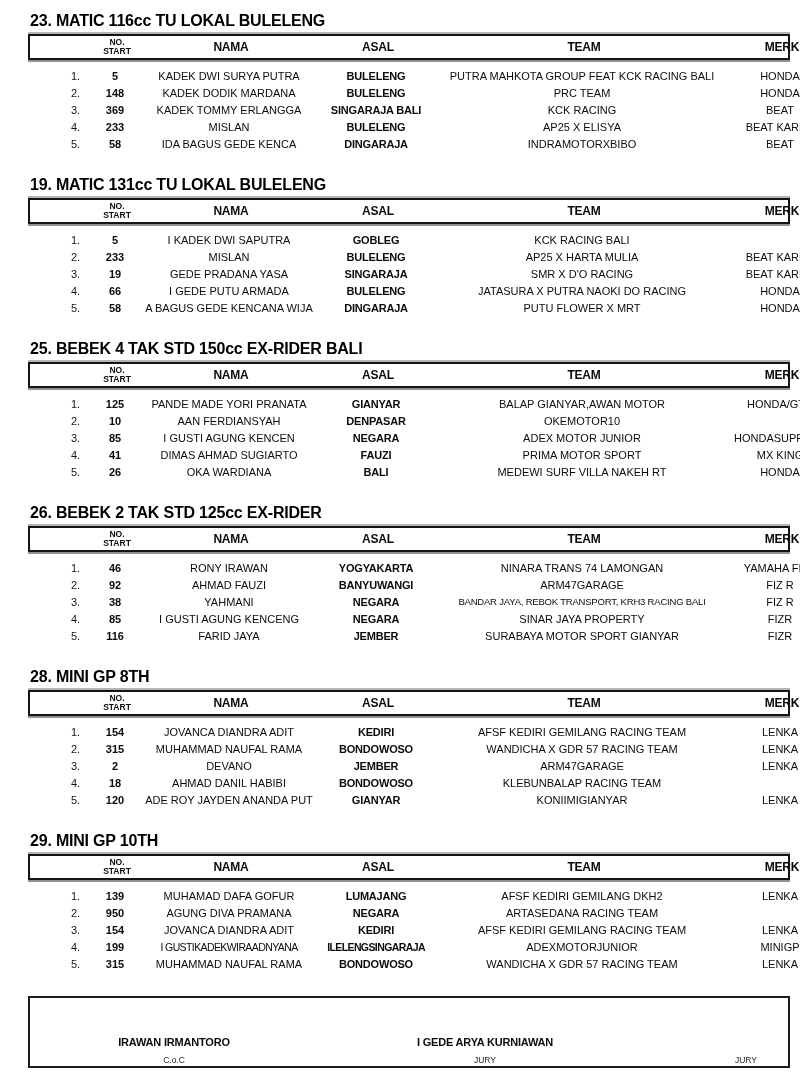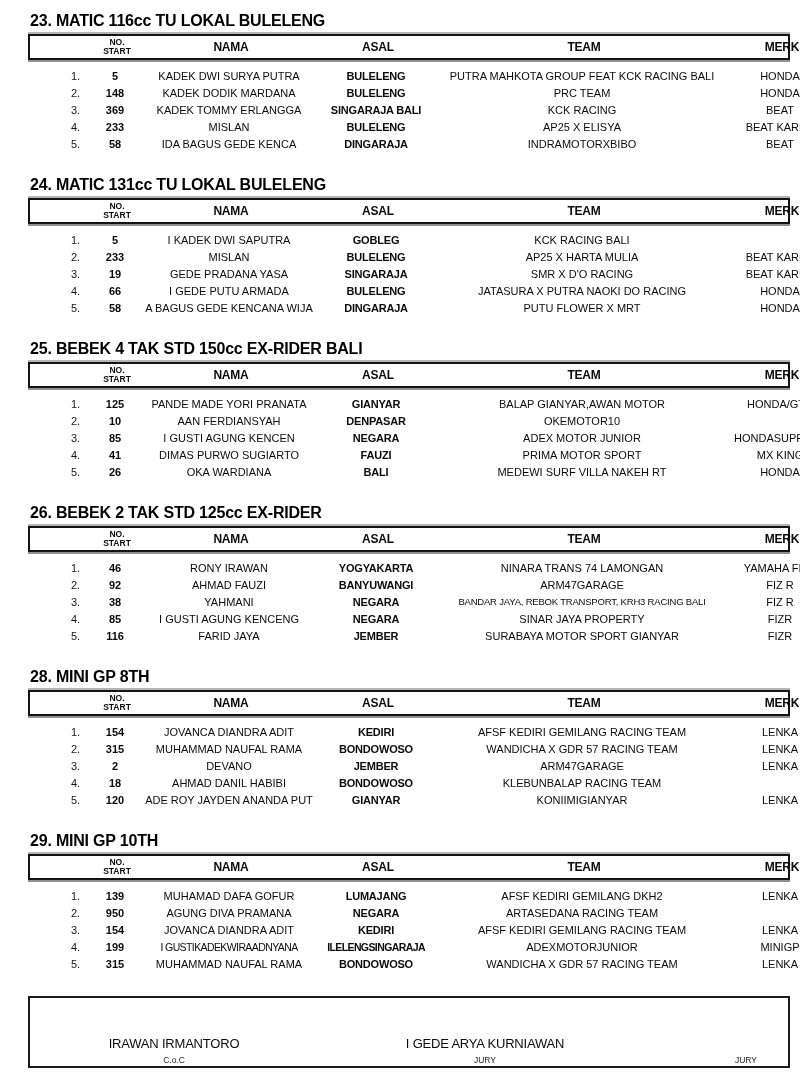--- a/index.html
+++ b/index.html
@@ -41,21 +41,21 @@
   .no{font-weight:bold;}
   .asal{font-weight:bold;letter-spacing:-0.2px;}
   .sm{font-size:9.5px;letter-spacing:-0.2px;}
   .tight{font-size:10.5px;letter-spacing:-0.6px;}
   .footer{
     position:relative;box-sizing:border-box;
     width:762px;height:72px;margin-top:2px;
     border:2px solid #1c1c1c;background:#fff;
   }
   .sig{position:absolute;transform:translateX(-50%);white-space:nowrap;}
-  .sig-name{top:38px;font-size:13px;font-weight:normal;letter-spacing:-0.2px;}
+  .sig-name{top:38px;font-size:11px;font-weight:bold;letter-spacing:-0.2px;}
   .sig-role{top:57px;font-size:8.5px;color:#222;}
 </style>
 </head>
 <body>
 
 <div class="page">
 
   <div class="sec">
     <h2 class="title">23. MATIC 116cc TU LOKAL BULELENG</h2>
     <div class="grid thead">
@@ -107,21 +107,21 @@
           <div class="cell no">58</div>
           <div class="cell">IDA BAGUS GEDE KENCA</div>
           <div class="cell asal">DINGARAJA</div>
           <div class="cell">INDRAMOTORXBIBO</div>
           <div class="cell">BEAT</div>
         </div>
     </div>
   </div>
 
   <div class="sec">
-    <h2 class="title">24. MATIC 131cc TU LOKAL BULELENG</h2>
+    <h2 class="title">19. MATIC 131cc TU LOKAL BULELENG</h2>
     <div class="grid thead">
       <div class="h"></div>
       <div class="nos-h">
           <span>NO.</span>
           <span>START</span>
         </div>
       <div class="h">NAMA</div>
       <div class="h">ASAL</div>
       <div class="h">TEAM</div>
       <div class="h">MERK</div>
@@ -204,21 +204,21 @@
           <div class="cell pos">3.</div>
           <div class="cell no">85</div>
           <div class="cell">I GUSTI AGUNG KENCEN</div>
           <div class="cell asal">NEGARA</div>
           <div class="cell">ADEX MOTOR JUNIOR</div>
           <div class="cell">HONDASUPRAGTR</div>
         </div>
       <div class="grid row">
           <div class="cell pos">4.</div>
           <div class="cell no">41</div>
-          <div class="cell">DIMAS PURWO SUGIARTO</div>
+          <div class="cell">DIMAS AHMAD SUGIARTO</div>
           <div class="cell asal">FAUZI</div>
           <div class="cell">PRIMA MOTOR SPORT</div>
           <div class="cell">MX KING</div>
         </div>
       <div class="grid row">
           <div class="cell pos">5.</div>
           <div class="cell no">26</div>
           <div class="cell">OKA WARDIANA</div>
           <div class="cell asal">BALI</div>
           <div class="cell">MEDEWI SURF VILLA NAKEH RT</div>

